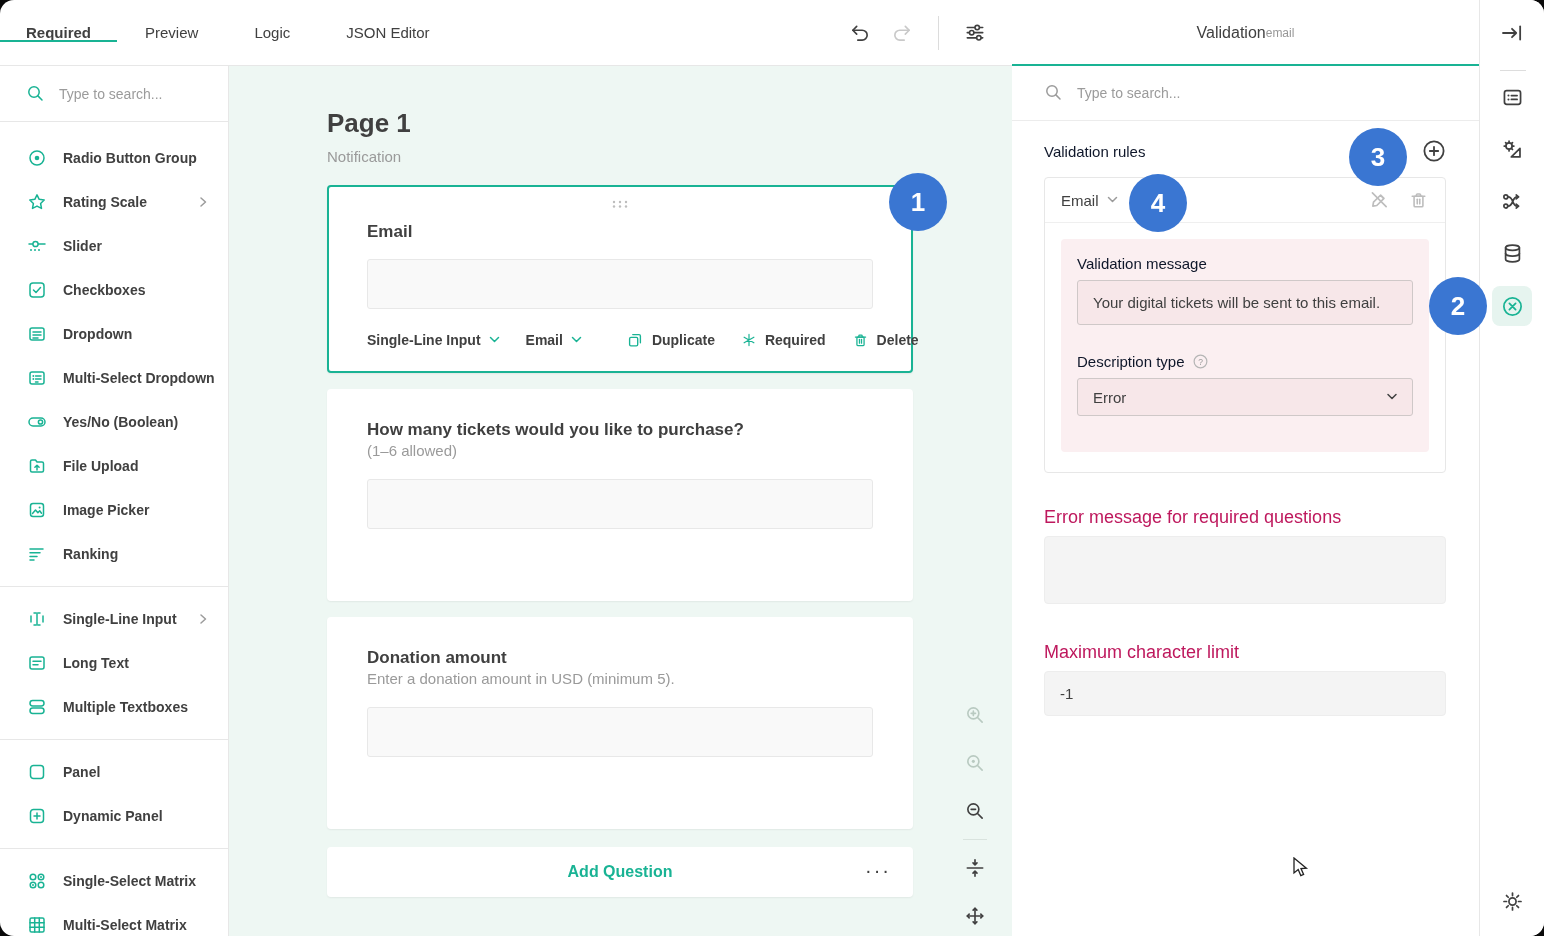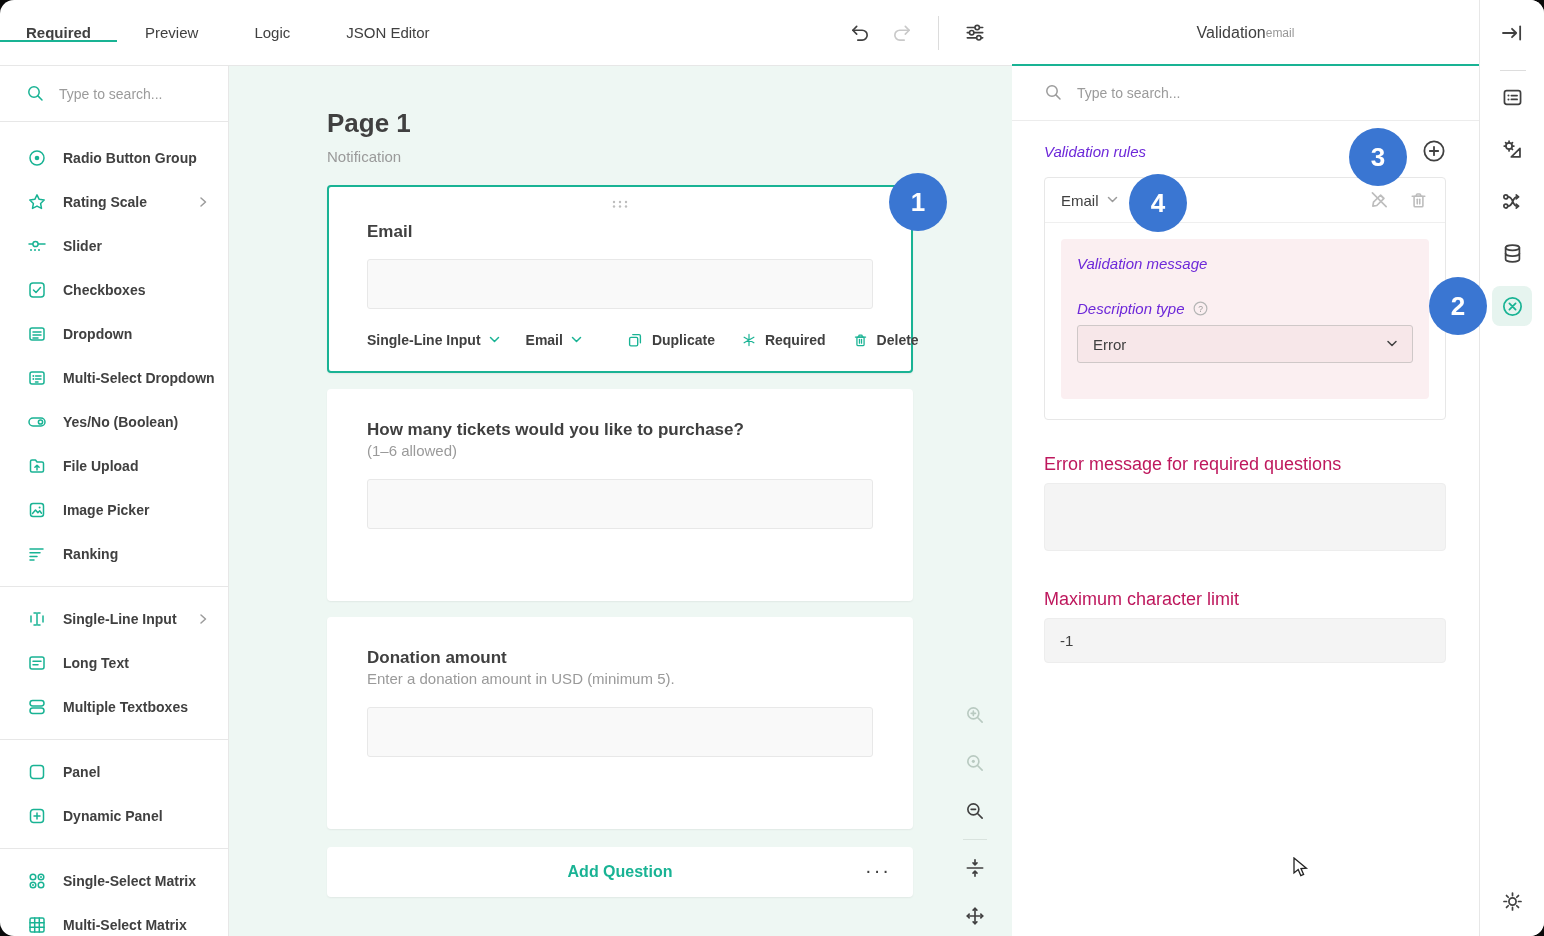--- a/index.html
+++ b/index.html
@@ -63,21 +63,21 @@
   .zt { width:24px; height:24px; margin-bottom:24px; display:flex; align-items:center; justify-content:center; cursor:pointer; }
   .zt-div { width:24px; height:1px; background:#d9e3de; margin:-8px 0 16px 0; }
 
   
   .props { width:467px; display:flex; flex-direction:column; overflow:hidden; flex:0 0 auto; background:#fff; }
   .props-search { height:55px; flex:0 0 auto; display:flex; align-items:center; gap:13px; padding:0 33px 0 32px; border-bottom:1px solid #ececec; }
   .props-search input { border:none; outline:none; flex:1; font-size:14px; color:#404040; font-family:inherit; background:transparent; min-width:0; }
   .props-search input::placeholder { color:#9b9b9b; }
   .props-body { flex:1; padding:16px 33px 0 32px; overflow:hidden; }
   .rules-row { display:flex; align-items:center; justify-content:space-between; height:28px; }
-  .plabel { font-size:15px; color:#6d28d9;font-style:italic; }
+  .plabel { font-size:15px; color:#0f172a; }
   .rule-card { margin-top:12px; border:1px solid #e7e7e7; border-radius:4px; background:#fff; }
   .rule-head { height:45px; display:flex; align-items:center; padding:0 16px; border-bottom:1px solid #efefef; }
   .rule-type { display:flex; align-items:center; gap:8px; font-size:15px; color:#404040; cursor:pointer; }
   .rule-actions { margin-left:auto; display:flex; align-items:center; gap:18px; }
   .pink { margin:16px; margin-bottom:20px; background:#fbeff1; border-radius:4px; padding:16px 16px 36px 16px; }
   .pink-input { margin-top:8px; width:100%; height:45px; background:#f7e7e9; border:1px solid #cfc8c8; border-radius:3px; font-size:15px; color:#404040; padding:0 15px; font-family:inherit; outline:none; white-space:nowrap; overflow:hidden; text-overflow:clip; }
   .label-row { margin-top:28px; display:flex; align-items:center; gap:7px; }
   .pink-select { margin-top:8px; height:38px; background:#f7e7e9; border:1px solid #cfc8c8; border-radius:3px; display:flex; align-items:center; padding:0 15px; font-size:15px; color:#404040; cursor:pointer; position:relative; }
   .pink-select svg { position:absolute; right:14px; }
   .sect-label { margin-top:34px; font-size:18px; color:#be185d; }
@@ -463,20 +463,21 @@
                 <svg class="ic-disabled" width="21" height="21" viewBox="0 0 20 20" style="cursor:pointer">
                     <path d="M4 6 h12 M8 6 V4.8 a1 1 0 0 1 1 -1 h2 a1 1 0 0 1 1 1 V6"></path>
                     <rect x="5.8" y="6" width="8.4" height="10" rx="1"></rect>
                     <line x1="8.8" y1="8.8" x2="8.8" y2="13.2"></line>
                     <line x1="11.2" y1="8.8" x2="11.2" y2="13.2"></line>
                   </svg>
               </div>
             </div>
             <div class="pink">
               <div class="plabel">Validation message</div>
+              <input class="pink-input" value="Your digital tickets will be sent to this email." style="">
               <div class="label-row">
                 <span class="plabel">Description type</span>
                 <svg width="17" height="17" viewBox="0 0 20 20">
                     <circle cx="10" cy="10" r="7.5" fill="none" stroke="#b5b5b5" stroke-width="1.4"></circle>
                     <text x="10" y="13.6" text-anchor="middle" font-size="10" fill="#9a9a9a" font-family="Liberation Sans, sans-serif">?</text>
                   </svg>
               </div>
               <div class="pink-select">
                 <span>Error</span>
                 <svg class="ic-dark" width="12" height="8" viewBox="0 0 11 8">

